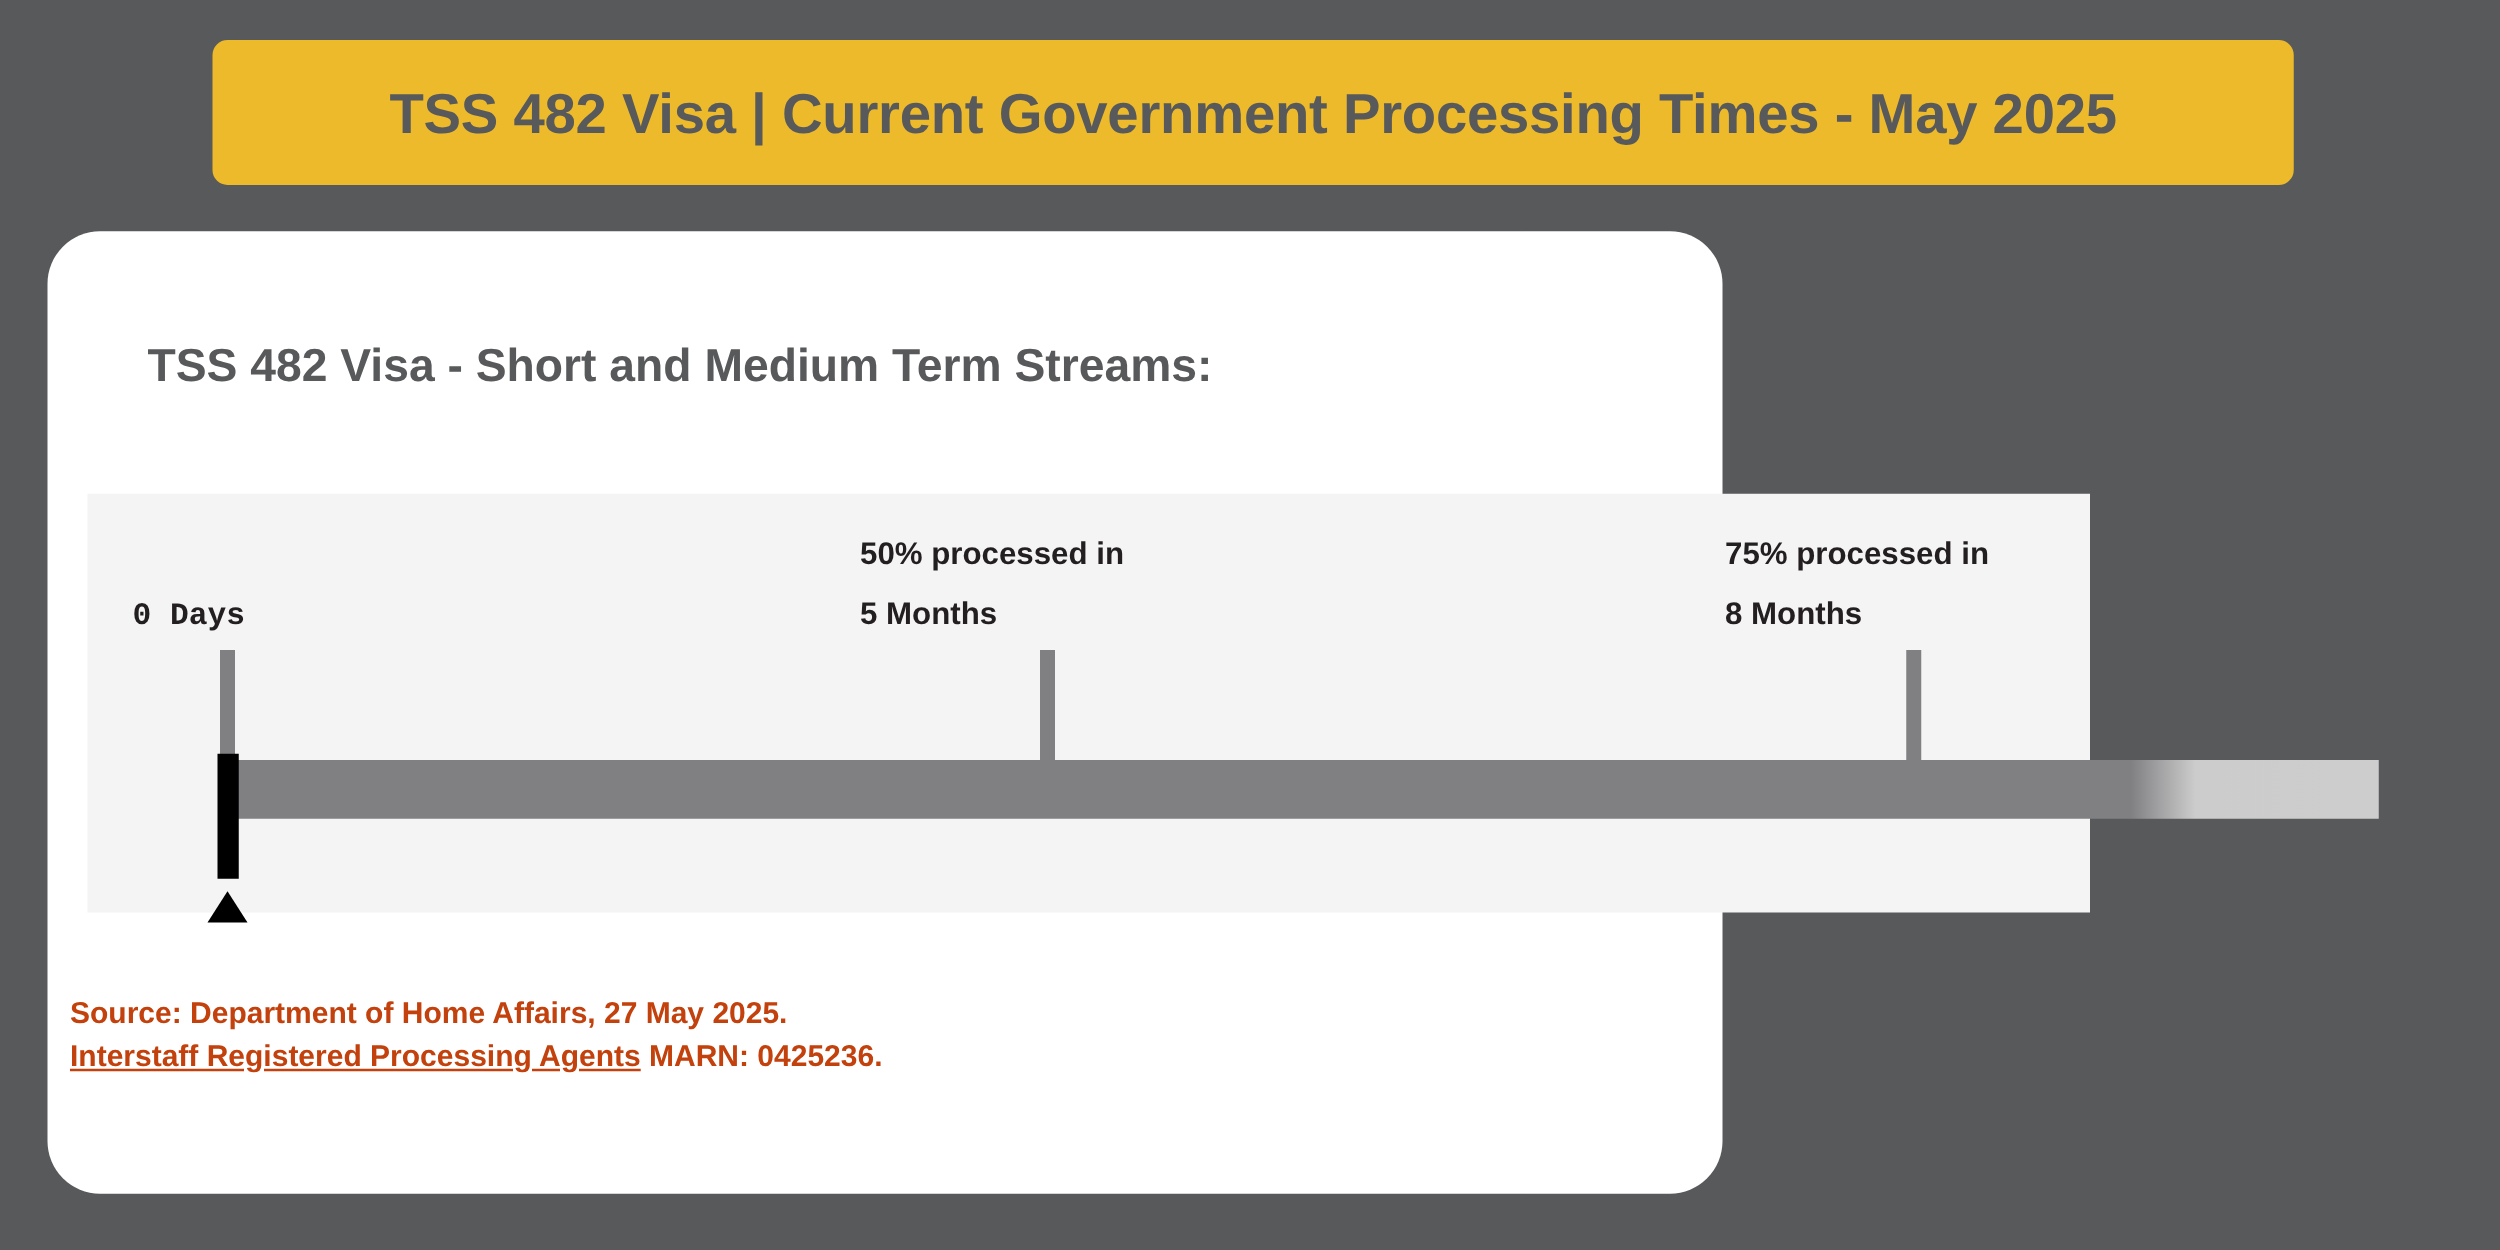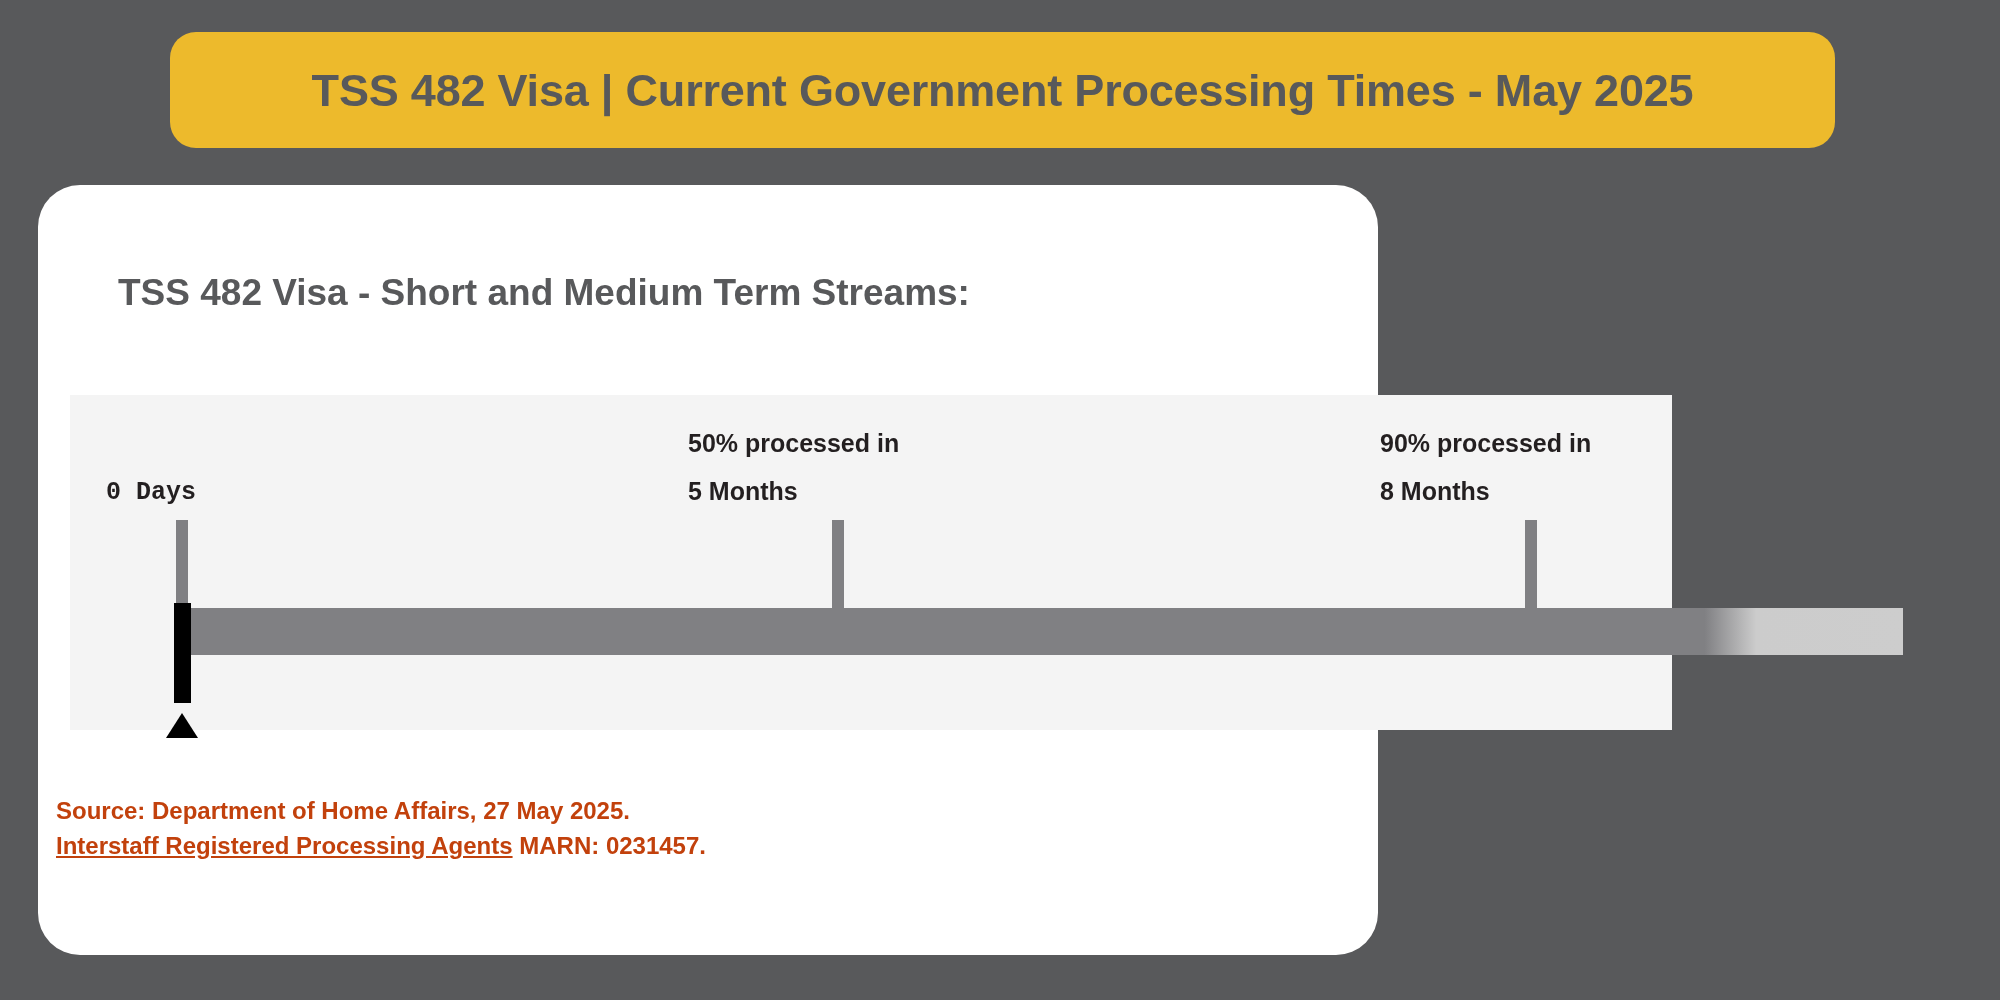--- a/index.html
+++ b/index.html
@@ -16,21 +16,21 @@
   }
 
   
   #title-bar {
     position: absolute;
     left: 170px;
     top: 32px;
     width: 1665px;
     height: 116px;
     background: #edba2c;
-    border-radius: 26px;
+    border-radius: 12px;
     display: flex;
     align-items: center;
     justify-content: center;
     box-sizing: border-box;
   }
   #title-text {
     font-size: 45px;
     font-weight: bold;
     color: #58595b;
     letter-spacing: -0.2px;
@@ -157,30 +157,30 @@
       <div class="tick-line" style="left:106px; top:125px; height:90px;"></div>
     </div>
 
     <div class="tick-group" style="left:0;">
       <div class="tick-label" style="left:618px; top:33px; width:300px;">50% processed in</div>
       <div class="tick-label" style="left:618px; top:81px; width:300px;">5 Months</div>
       <div class="tick-line" style="left:762px; top:125px; height:90px;"></div>
     </div>
 
     <div class="tick-group" style="left:0;">
-      <div class="tick-label" style="left:1310px; top:33px; width:300px;">90% processed in</div>
+      <div class="tick-label" style="left:1310px; top:33px; width:300px;">75% processed in</div>
       <div class="tick-label" style="left:1310px; top:81px; width:300px;">8 Months</div>
       <div class="tick-line" style="left:1455px; top:125px; height:90px;"></div>
     </div>
 
     <div id="timeline-bar"></div>
 
     <div id="marker-box"></div>
     <div id="marker-triangle"></div>
 
   </div>
 
   <div id="source-block">
     <div id="source-line1">Source: Department of Home Affairs, 27 May 2025.</div>
-    <div id="source-line2"><span class="agents-link">Interstaff Registered Processing Agents</span><span> MARN: 0231457.</span></div>
+    <div id="source-line2"><span class="agents-link">Interstaff Registered Processing Agents</span><span> MARN: 0425236.</span></div>
   </div>
 
 </div>
 
 </body></html>

